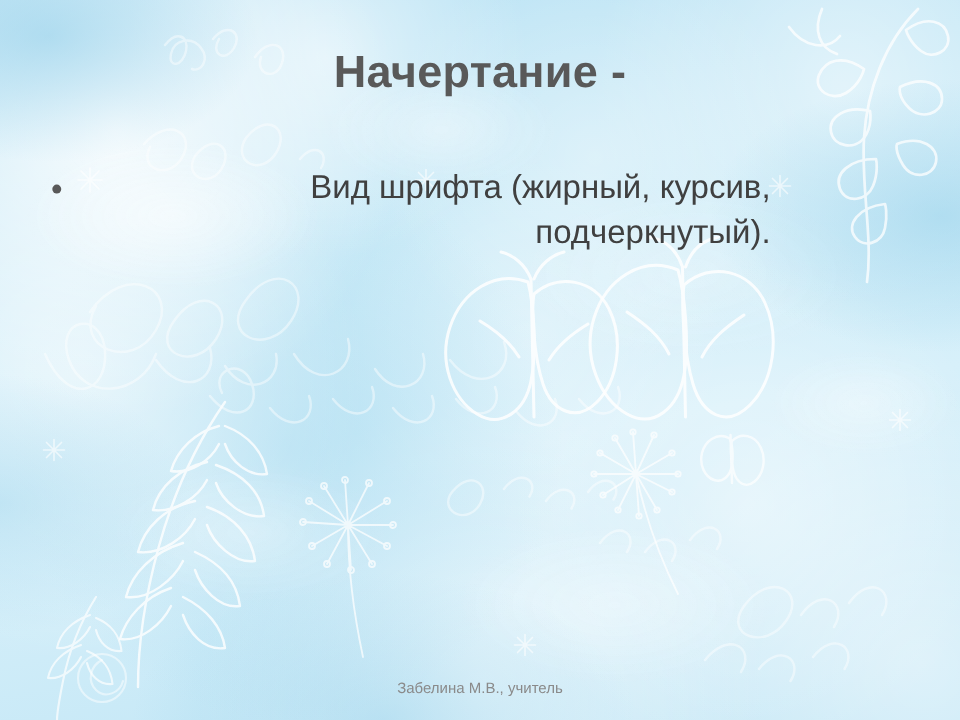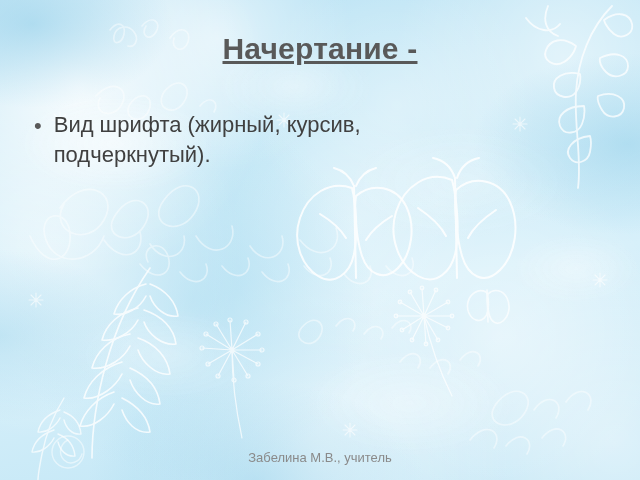--- a/index.html
+++ b/index.html
@@ -69,21 +69,20 @@
   .title {
     position: absolute;
     left: 0;
     right: 0;
     top: 32px;
     text-align: center;
     font-size: 30px;
     font-weight: bold;
     color: #595959;
     letter-spacing: .2px;
-    text-decoration: underline;
   }
 
   .body-block {
     position: absolute;
     left: 34px;
     top: 110px;
     right: 120px;
   }
   .bullet-row {
     display: flex;
@@ -95,29 +94,30 @@
     color: #595959;
     font-size: 22px;
     line-height: 30px;
     margin-top: 1px;
   }
   .bullet-text {
     font-size: 22px;
     line-height: 1.35;
     color: #404040;
     max-width: 460px;
+    text-align: right;
   }
 
   .footer {
     position: absolute;
     left: 0;
     right: 0;
     bottom: 14px;
     text-align: center;
-    font-size: 13px;
+    font-size: 10px;
     line-height: 1.25;
     color: #8a8a8a;
   }
 </style>
 </head>
 <body>
 
 <div class="slide">
 
   <div class="bg-layer bg-base"></div>

